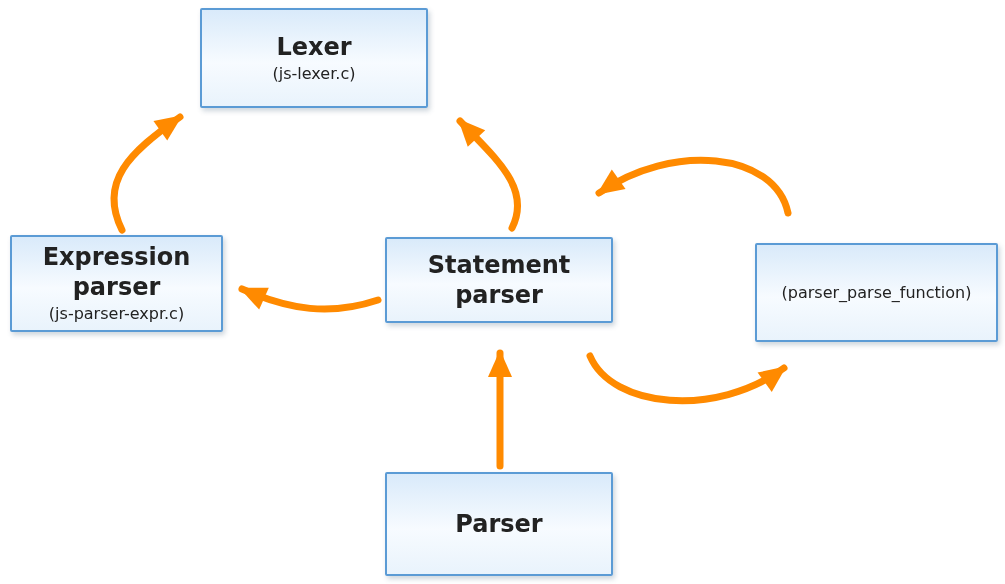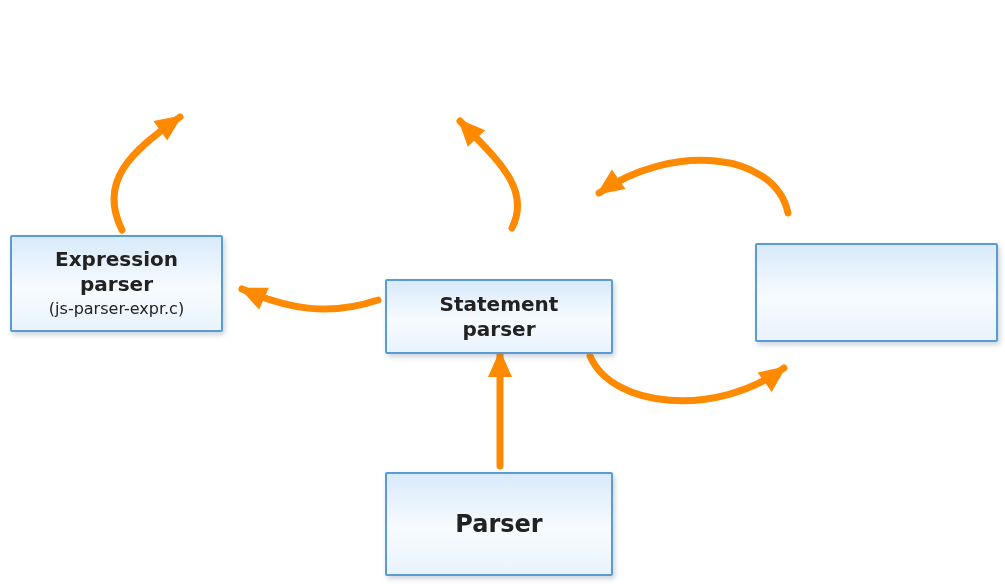--- a/index.html
+++ b/index.html
@@ -43,38 +43,38 @@
     box-shadow: 2px 3px 5px rgba(60, 90, 120, 0.25);
     display: flex;
     flex-direction: column;
     align-items: center;
     justify-content: center;
     text-align: center;
     color: #222222;
     padding: 4px 6px;
   }
   .node-title {
-    font-size: 20px;
+    font-size: 24px;
     line-height: 1.25;
     white-space: pre-line;
     font-weight: 600;
   }
   .node-title.large {
     font-size: 24px;
   }
   .node-subtitle {
     font-size: 16px;
     line-height: 1.3;
     margin-top: 2px;
     font-weight: 400;
   }
   
   .pos-lexer      { left: 200px; top: 8px;   width: 228px; height: 100px; }
   .pos-expression { left: 10px;  top: 235px; width: 213px; height: 97px;  }
-  .pos-statement  { left: 385px; top: 237px; width: 228px; height: 75px; margin-top: 42px; }
+  .pos-statement  { left: 385px; top: 237px; width: 228px; height: 86px; }
   .pos-function   { left: 755px; top: 243px; width: 243px; height: 99px;  }
   .pos-parser     { left: 385px; top: 472px; width: 228px; height: 104px; }
 </style>
 </head>
 <body>
 
 <div class="canvas">
 
   <svg class="edges" viewBox="0 0 1005 584" aria-hidden="true">
     <defs>
@@ -83,32 +83,37 @@
       </marker>
     </defs>
     <path class="edge" d="M 122 230 C 98 182, 130 152, 180 117" marker-end="url(#arrowhead)"></path>
     <path class="edge" d="M 512 228 C 532 188, 495 158, 460 121" marker-end="url(#arrowhead)"></path>
     <path class="edge" d="M 378 300 C 330 316, 290 310, 242 289" marker-end="url(#arrowhead)"></path>
     <path class="edge" d="M 788 213 C 775 152, 672 142, 599 193" marker-end="url(#arrowhead)"></path>
     <path class="edge" d="M 590 356 C 612 408, 716 418, 784 368" marker-end="url(#arrowhead)"></path>
     <path class="edge" d="M 500 466 L 500 353" marker-end="url(#arrowhead)"></path>
   </svg>
 
+  <div class="node pos-lexer">
+    <div class="node-title large">Lexer</div>
+    <div class="node-subtitle">(js-lexer.c)</div>
+  </div>
 
   <div class="node pos-expression">
     <div class="node-title">Expression
 parser</div>
     <div class="node-subtitle">(js-parser-expr.c)</div>
   </div>
 
   <div class="node pos-statement">
     <div class="node-title">Statement
 parser</div>
   </div>
 
   <div class="node pos-function">
+    <div class="node-subtitle">(parser_parse_function)</div>
   </div>
 
   <div class="node pos-parser">
     <div class="node-title large">Parser</div>
   </div>
 
 </div>
 
 </body></html>

